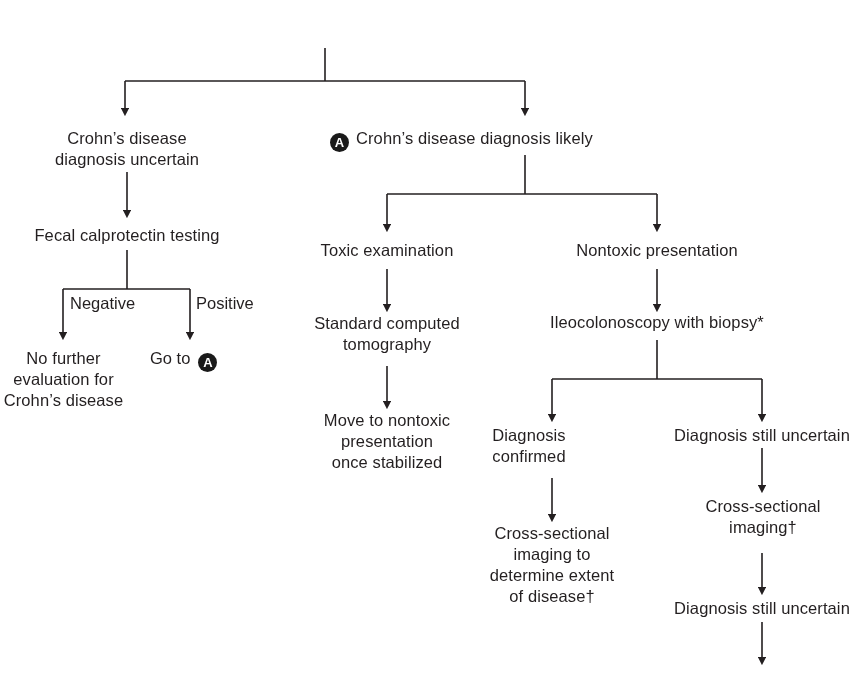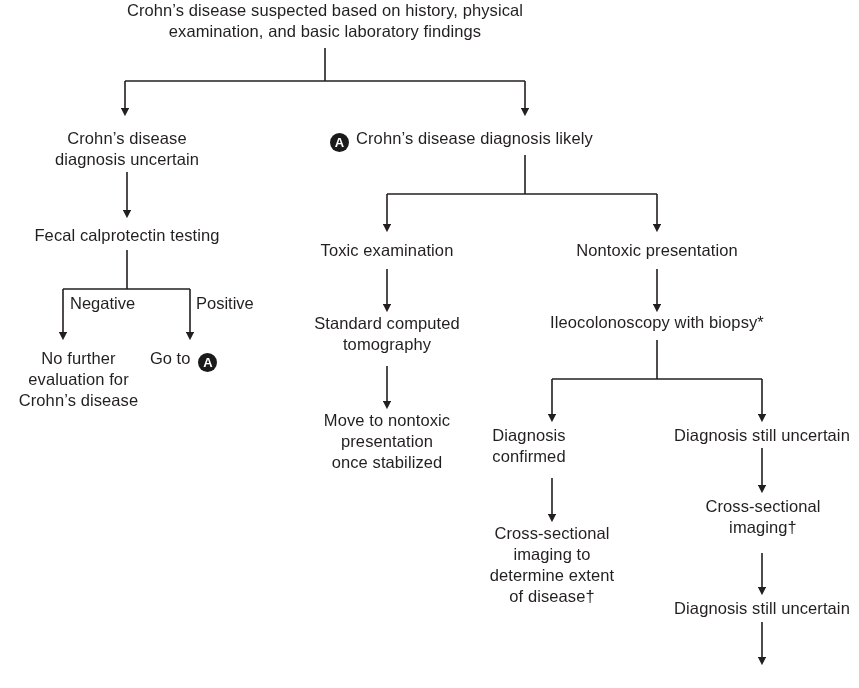--- a/index.html
+++ b/index.html
@@ -112,37 +112,35 @@
       <path d="M 552,478 L 552,518" marker-end="url(#arrow)"></path>
 
       <path d="M 762,448 L 762,489" marker-end="url(#arrow)"></path>
 
       <path d="M 762,553 L 762,591" marker-end="url(#arrow)"></path>
 
       <path d="M 762,622 L 762,661" marker-end="url(#arrow)"></path>
     </g>
   </svg>
 
-  <div class="node" style="left:65px; top:0px; width:520px;">Crohn’s disease suspected based on history, physical
-examination, and basic laboratory findings</div>
 
   <div class="node" style="left:27px; top:128px; width:200px;">Crohn’s disease
 diagnosis uncertain</div>
 
   <div class="node with-badge" style="left:330px; top:128px; width:390px; text-align:left;">
     <span class="badge">A</span><span style="margin-left:7px;">Crohn’s disease diagnosis likely</span>
   </div>
 
   <div class="node" style="left:7px; top:225px; width:240px;">Fecal calprotectin testing</div>
 
   <div class="edge-label" style="left:70px; top:293px;">Negative</div>
 
   <div class="edge-label" style="left:196px; top:293px;">Positive</div>
 
-  <div class="node" style="left:0px; top:348px; width:127px;margin-left:15px;">No further
+  <div class="node" style="left:0px; top:348px; width:127px;">No further
 evaluation for
 Crohn’s disease</div>
 
   <div class="goto-row" style="left:150px; top:348px;">
     <span>Go to</span><span class="badge" style="margin-left:8px;">A</span>
   </div>
 
   <div class="node" style="left:292px; top:240px; width:190px;">Toxic examination</div>
 
   <div class="node" style="left:552px; top:240px; width:210px;">Nontoxic presentation</div>

